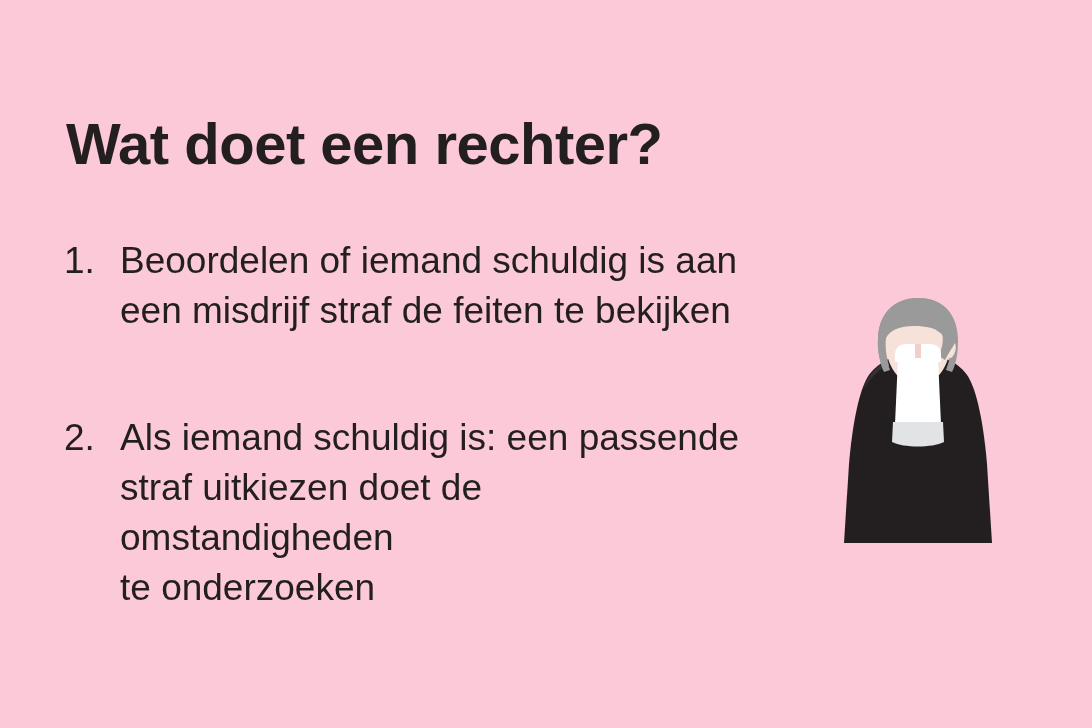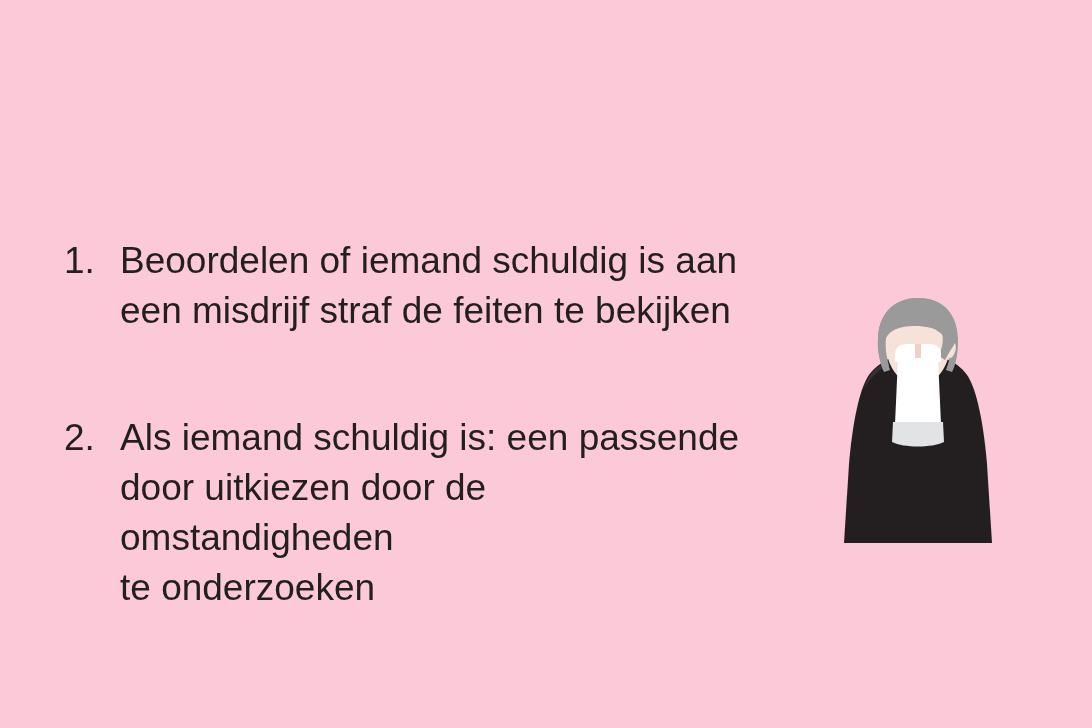--- a/index.html
+++ b/index.html
@@ -74,33 +74,34 @@
     display: block;
     width: 160px;
     height: 256px;
   }
 </style>
 </head>
 <body>
 
 <div id="slide">
 
+  <h1 id="slide-title">Wat doet een rechter?</h1>
 
   <div id="body-list">
 
     <div class="list-item">
       <span class="list-marker">1.</span>
       <span class="list-text">Beoordelen of iemand schuldig is aan
 een misdrijf straf de feiten te bekijken</span>
     </div>
 
     <div class="list-item">
       <span class="list-marker">2.</span>
       <span class="list-text">Als iemand schuldig is: een passende
-door uitkiezen door de omstandigheden
+straf uitkiezen doet de omstandigheden
 te onderzoeken</span>
     </div>
 
   </div>
 
   <div id="judge-illustration">
     <svg viewBox="0 0 160 256" xmlns="http://www.w3.org/2000/svg">
 
       <path d="M 80 58
                C 54 58 36 68 28 84

